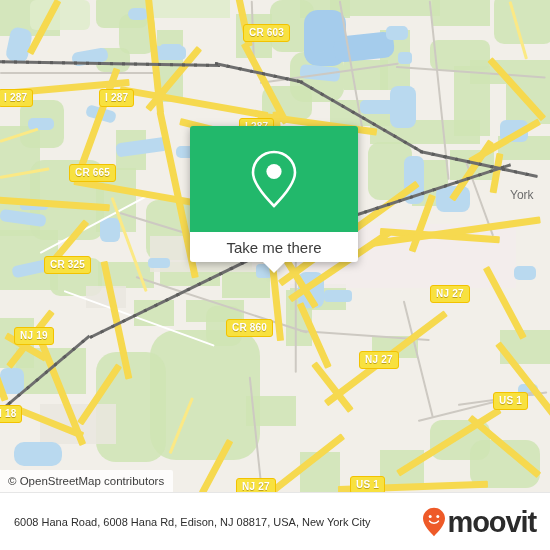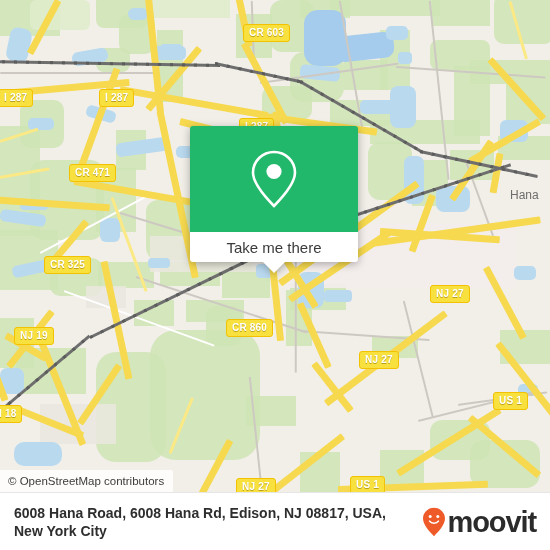--- a/index.html
+++ b/index.html
@@ -83,21 +83,21 @@
   }
 
   
   #footer{
     position:absolute;left:0;top:492px;width:550px;height:58px;
     background:#fff;border-top:1px solid #e6e6e6;
     display:flex;align-items:center;
   }
   #footer .addr{
     flex:1 1 auto;padding:0 8px 0 14px;
-    color:#2e2e2e;font-size:14px;line-height:18px;font-weight:bold;
+    color:#2e2e2e;font-size:11px;line-height:18px;
   }
   #brand{
     flex:0 0 auto;display:flex;align-items:center;padding-right:14px;gap:2px;
   }
   #brand .pin{width:24px;height:30px;display:block;}
   #brand .word{font-size:29px;color:#2b2b2b;font-weight:bold;letter-spacing:-1.1px;}
 </style>
 </head>
 <body>
 
@@ -271,34 +271,34 @@
     <div class="rail" style="left:420px;top:150px;width:120px;transform:rotate(12deg);"></div>
     <div class="rail" style="left:-10px;top:418px;width:130px;transform:rotate(-40deg);"></div>
     <div class="rail" style="left:90px;top:336px;width:260px;transform:rotate(-26deg);"></div>
     <div class="rail" style="left:330px;top:222px;width:190px;transform:rotate(-18deg);"></div>
 
     <div id="shields">
         <div class="shield" style="left: 211px; top: 24px; margin-left: 32px;">CR 603</div>
         <div class="shield" style="left: -2px; top: 89px;">I 287</div>
         <div class="shield" style="left: 99px; top: 89px;">I 287</div>
         <div class="shield" style="left: 239px; top: 118px;">I 287</div>
-        <div class="shield" style="left: 69px; top: 164px;">CR 471</div>
+        <div class="shield" style="left: 69px; top: 164px;">CR 665</div>
         <div class="shield" style="left: 44px; top: 256px;">CR 325</div>
         <div class="shield" style="left: 430px; top: 285px;">NJ 27</div>
         <div class="shield" style="left: 226px; top: 319px;">CR 860</div>
         <div class="shield" style="left: 14px; top: 327px;">NJ 19</div>
         <div class="shield" style="left: 359px; top: 351px;">NJ 27</div>
         <div class="shield" style="left: -7px; top: 405px;">I 18</div>
         <div class="shield" style="left: 493px; top: 392px;">US 1</div>
         <div class="shield" style="left: 350px; top: 476px;">US 1</div>
         <div class="shield" style="left: 236px; top: 478px;">NJ 27</div>
       </div>
 
     <div id="placelabels">
-        <div class="placelabel" style="left: 510px; top: 188px;">Hana</div>
+        <div class="placelabel" style="left: 510px; top: 188px;">York</div>
       </div>
 
     <div id="popup">
       <div class="body">
         <svg class="pin-svg" viewBox="0 0 52 60">
           <path d="M26 3 C14.4 3 5 12.2 5 23.6 C5 34 17.6 48.5 26 57 C34.4 48.5 47 34 47 23.6 C47 12.2 37.6 3 26 3 Z" fill="none" stroke="#ffffff" stroke-width="2.6"></path>
           <circle cx="26" cy="22.5" r="7.6" fill="#ffffff"></circle>
         </svg>
       </div>
       <div class="label">

